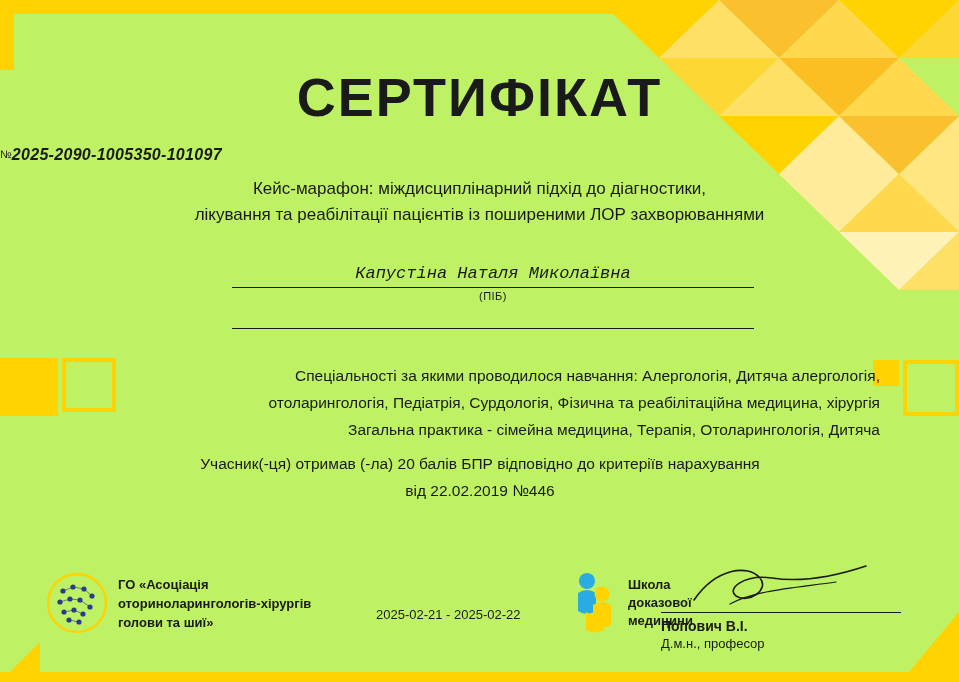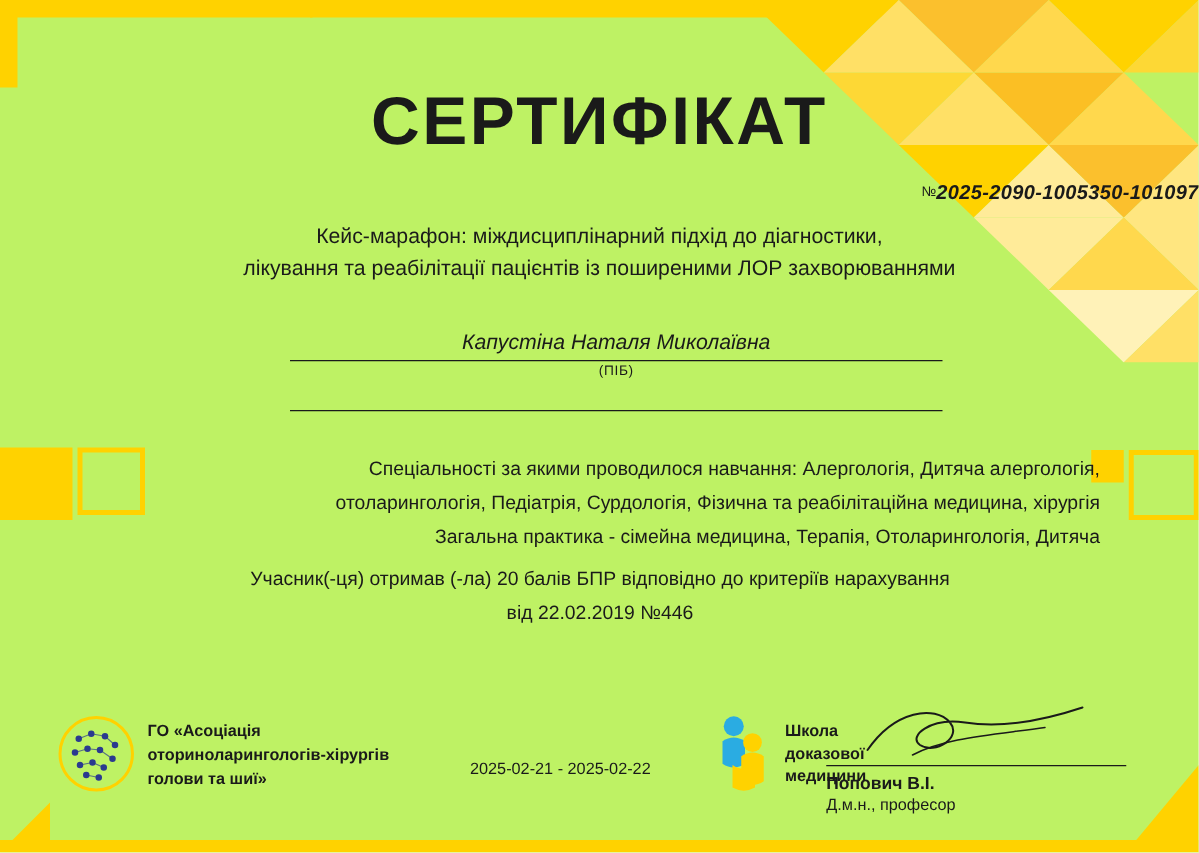--- a/index.html
+++ b/index.html
@@ -95,21 +95,21 @@
     letter-spacing: 2px;
     color: #1a1a1a;
     font-family: "Liberation Sans", sans-serif;
   }
 
   .serial {
     position: absolute;
     top: 146px;
     left: 0;
     width: 959px;
-    text-align: right;
+    text-align: left;
     font-size: 16px;
     color: #1a1a1a;
   }
   .serial .num-sign {
     font-size: 11px;
     vertical-align: 2px;
     font-style: normal;
     font-weight: normal;
   }
   .serial .serial-val {
@@ -134,20 +134,21 @@
     top: 264px;
     left: 232px;
     width: 522px;
     text-align: center;
   }
   .name-value {
     font-size: 17px;
     font-style: italic;
     color: #1a1a1a;
     padding-bottom: 4px;
+    font-family: Liberation Mono, monospace;
   }
   .rule {
     border-bottom: 1px solid #1a1a1a;
     height: 0;
     width: 100%;
   }
   .name-caption {
     font-size: 11px;
     color: #1a1a1a;
     margin-top: 2px;

